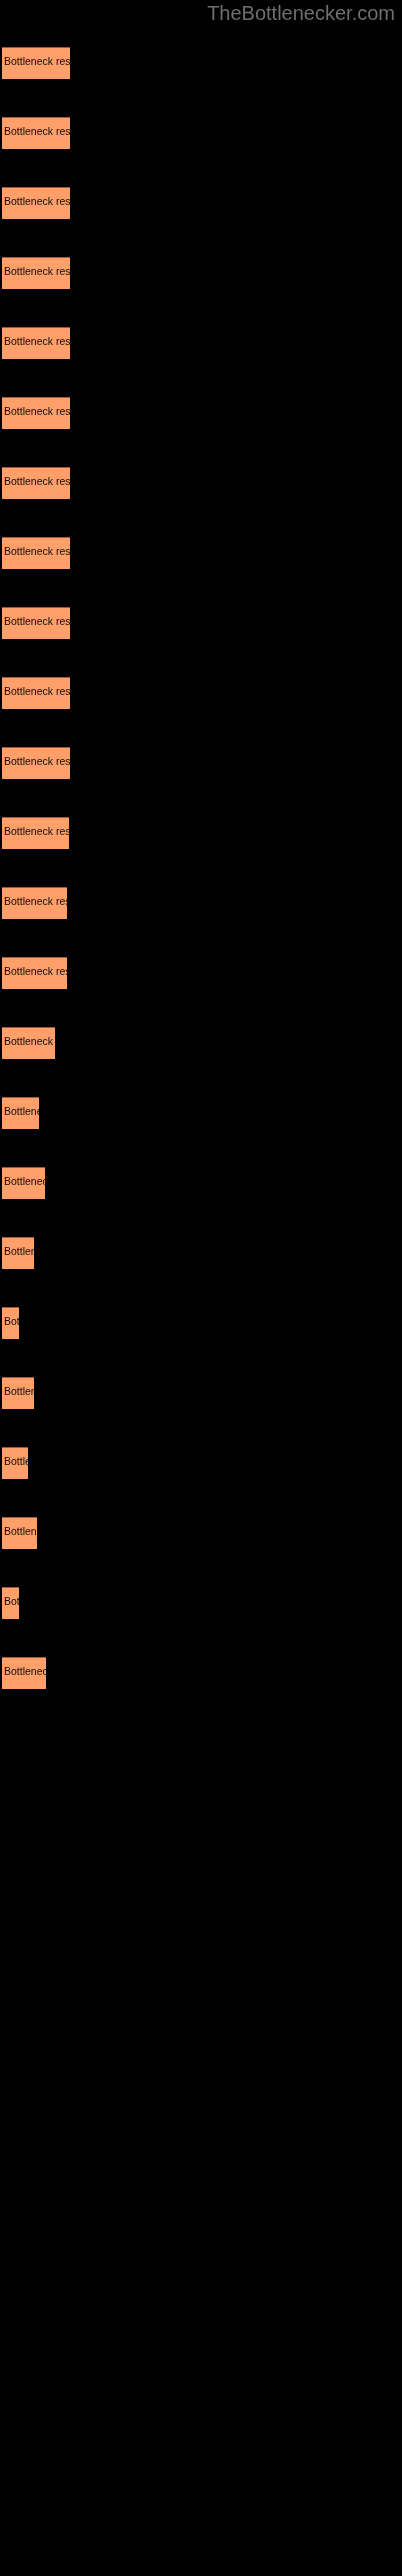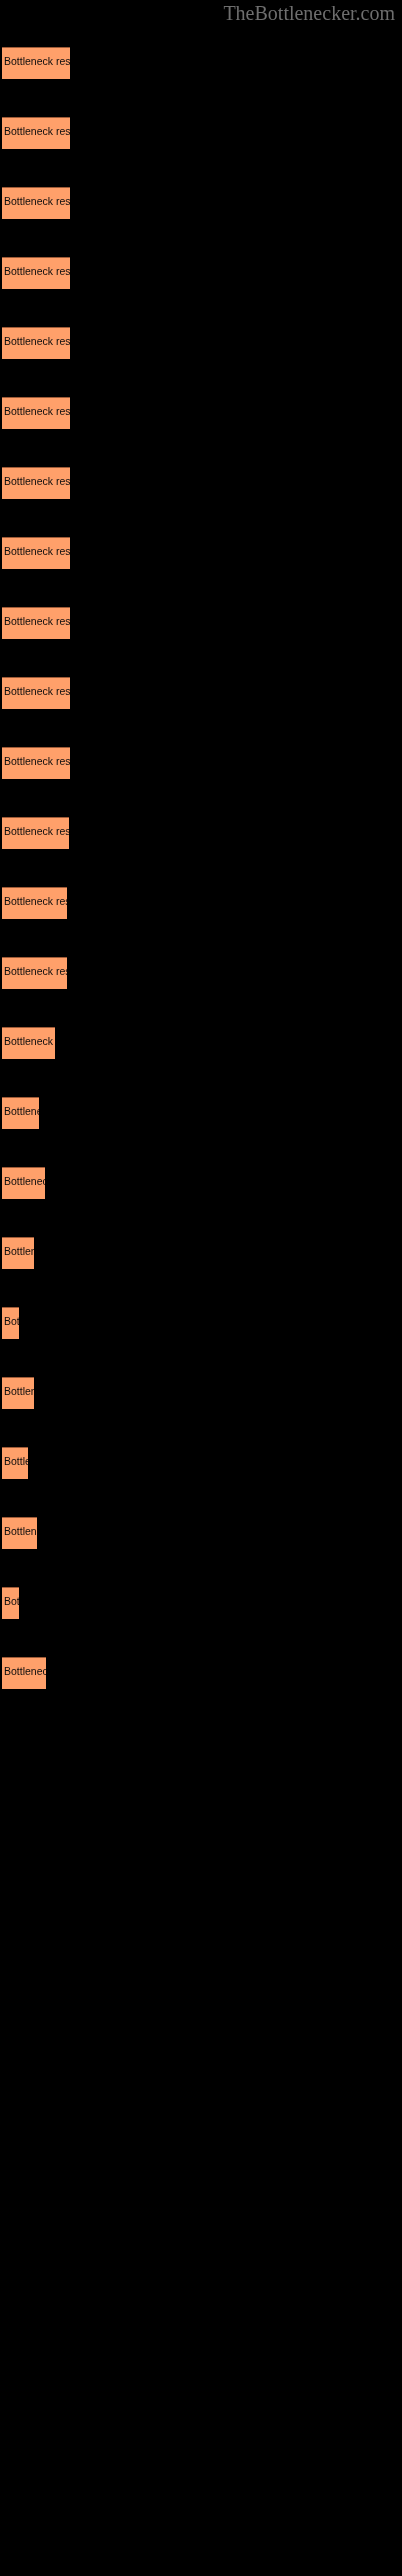--- a/index.html
+++ b/index.html
@@ -17,21 +17,21 @@
   }
   #watermark {
     position: absolute;
     right: 8px;
     top: 0.8px;
     font-size: 20px;
     line-height: 24px;
     color: #6e6e6e;
     letter-spacing: 0px;
     white-space: nowrap;
-    font-family: Liberation Serif, serif;
+    font-family: Liberation Sans, sans-serif;
   }
   .bar {
     position: absolute;
     left: 1.6px;
     height: 32px;
     background: #ffa06a;
     border-top: 1.6px solid #9e5b37;
     box-sizing: border-box;
     overflow: hidden;
     white-space: nowrap;

